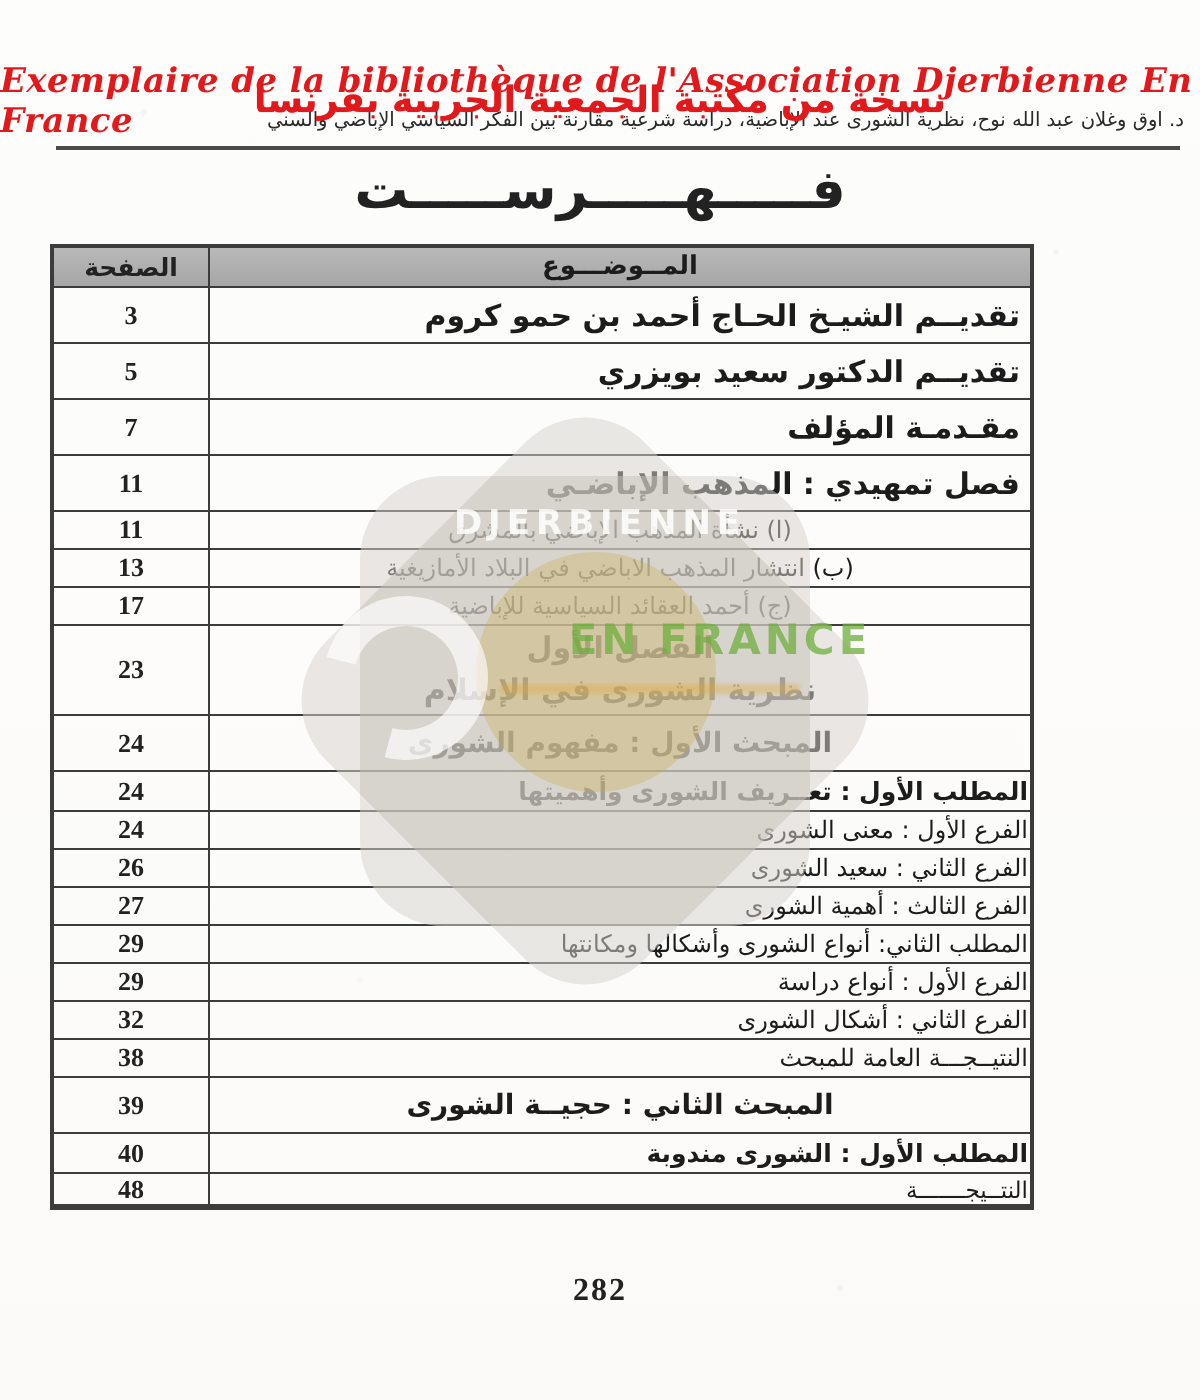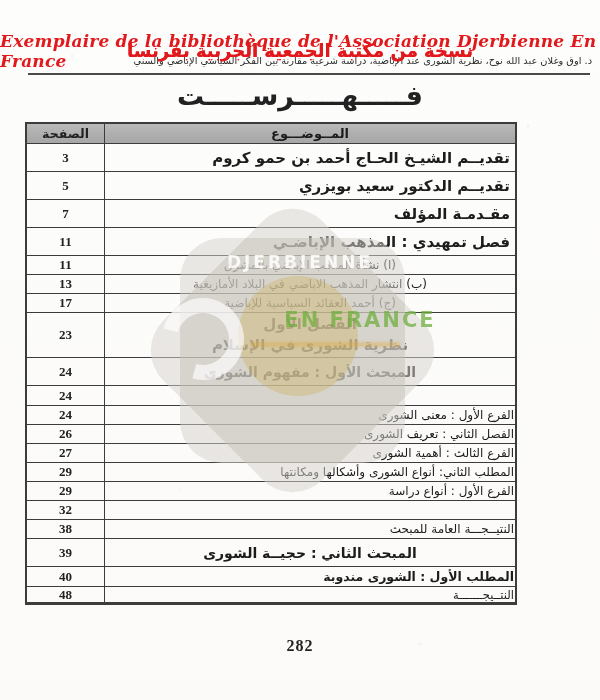--- a/index.html
+++ b/index.html
@@ -240,33 +240,36 @@
 
   <div class="row mabhath">
     <div class="cell page">24</div>
     <div class="cell subject">
             <div class="line">المبحث الأول : مفهوم الشورى</div>
           </div>
   </div>
 
   <div class="row matlab">
     <div class="cell page">24</div>
+    <div class="cell subject">
+            <div class="line">المطلب الأول : تعــريف الشورى وأهميتها</div>
+          </div>
   </div>
 
   <div class="row plain">
     <div class="cell page">24</div>
     <div class="cell subject">
             <div class="line">الفرع الأول : معنى الشورى</div>
           </div>
   </div>
 
   <div class="row plain">
     <div class="cell page">26</div>
     <div class="cell subject">
-            <div class="line">الفصل الثاني : تعريف الشورى</div>
+            <div class="line">الفرع الثاني : سعيد الشورى</div>
           </div>
   </div>
 
   <div class="row plain">
     <div class="cell page">27</div>
     <div class="cell subject">
             <div class="line">الفرع الثالث : أهمية الشورى</div>
           </div>
   </div>
 
@@ -279,20 +282,23 @@
 
   <div class="row plain">
     <div class="cell page">29</div>
     <div class="cell subject">
             <div class="line">الفرع الأول : أنواع دراسة</div>
           </div>
   </div>
 
   <div class="row plain">
     <div class="cell page">32</div>
+    <div class="cell subject">
+            <div class="line">الفرع الثاني : أشكال الشورى</div>
+          </div>
   </div>
 
 
   <div class="row plain">
     <div class="cell page">38</div>
     <div class="cell subject">
             <div class="line">النتيــجـــة العامة للمبحث</div>
           </div>
   </div>
 

